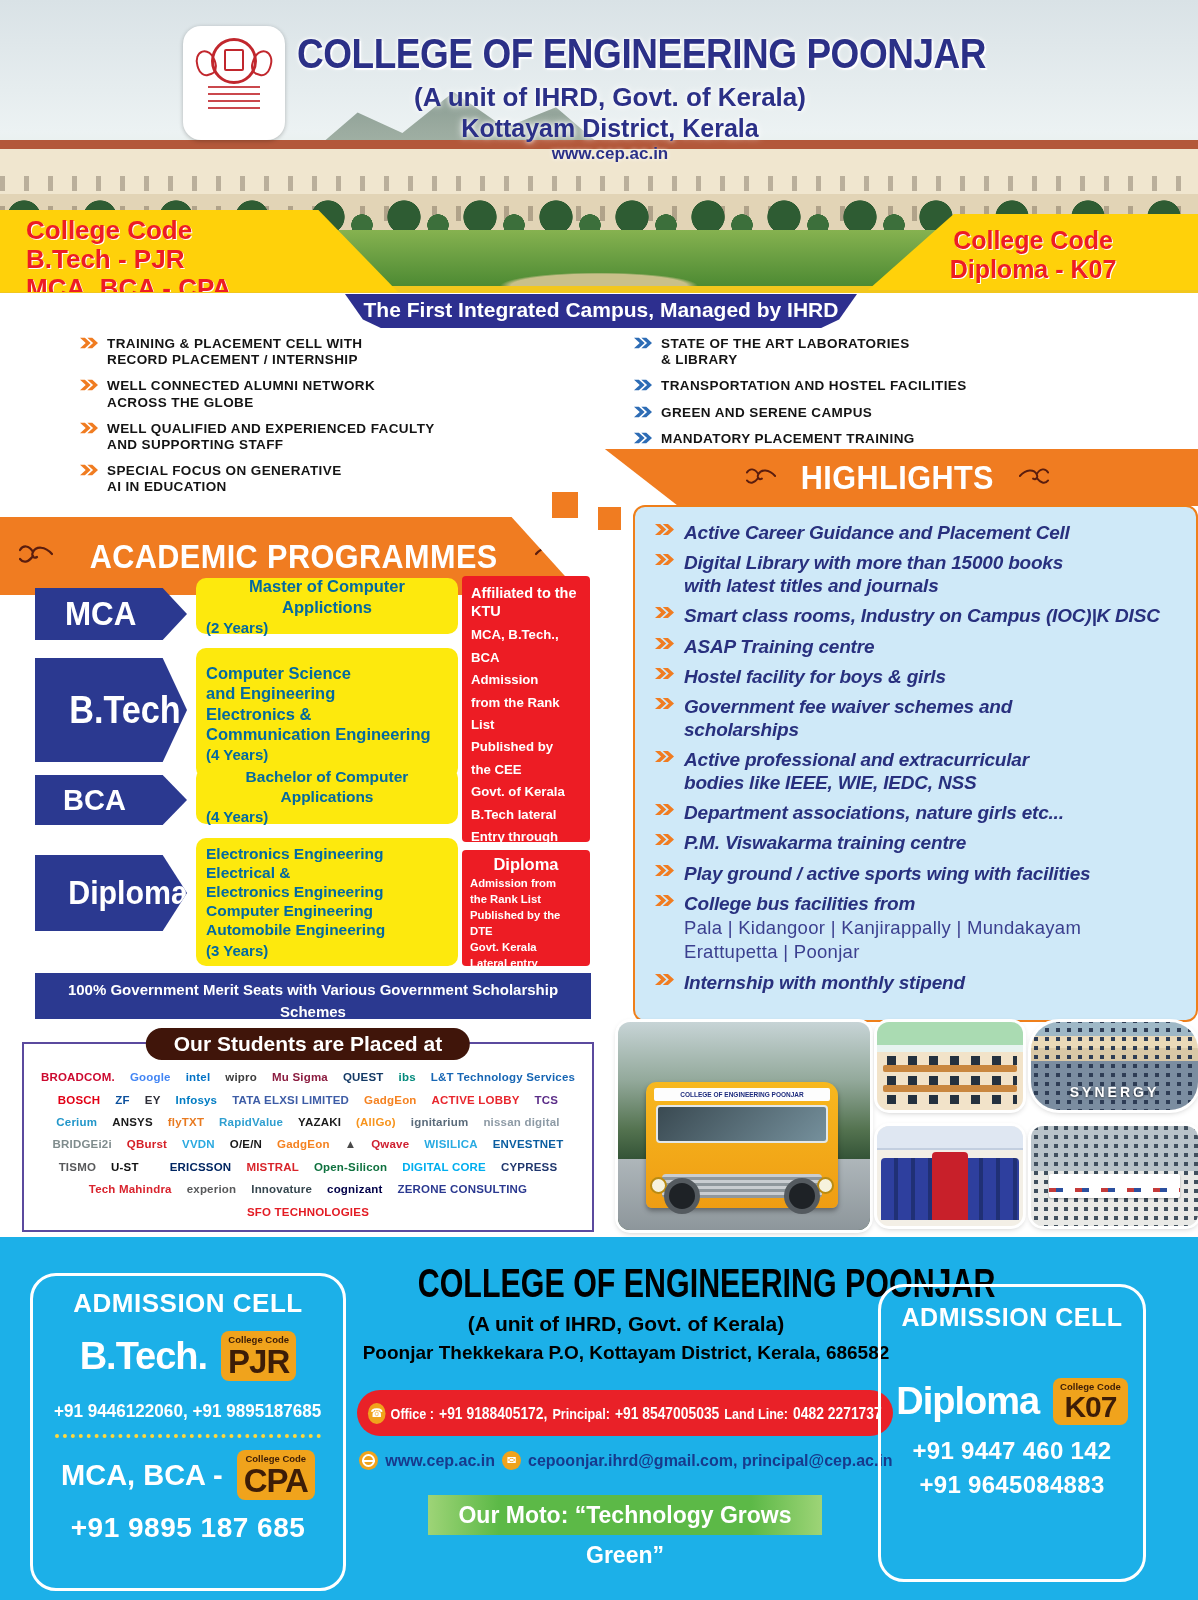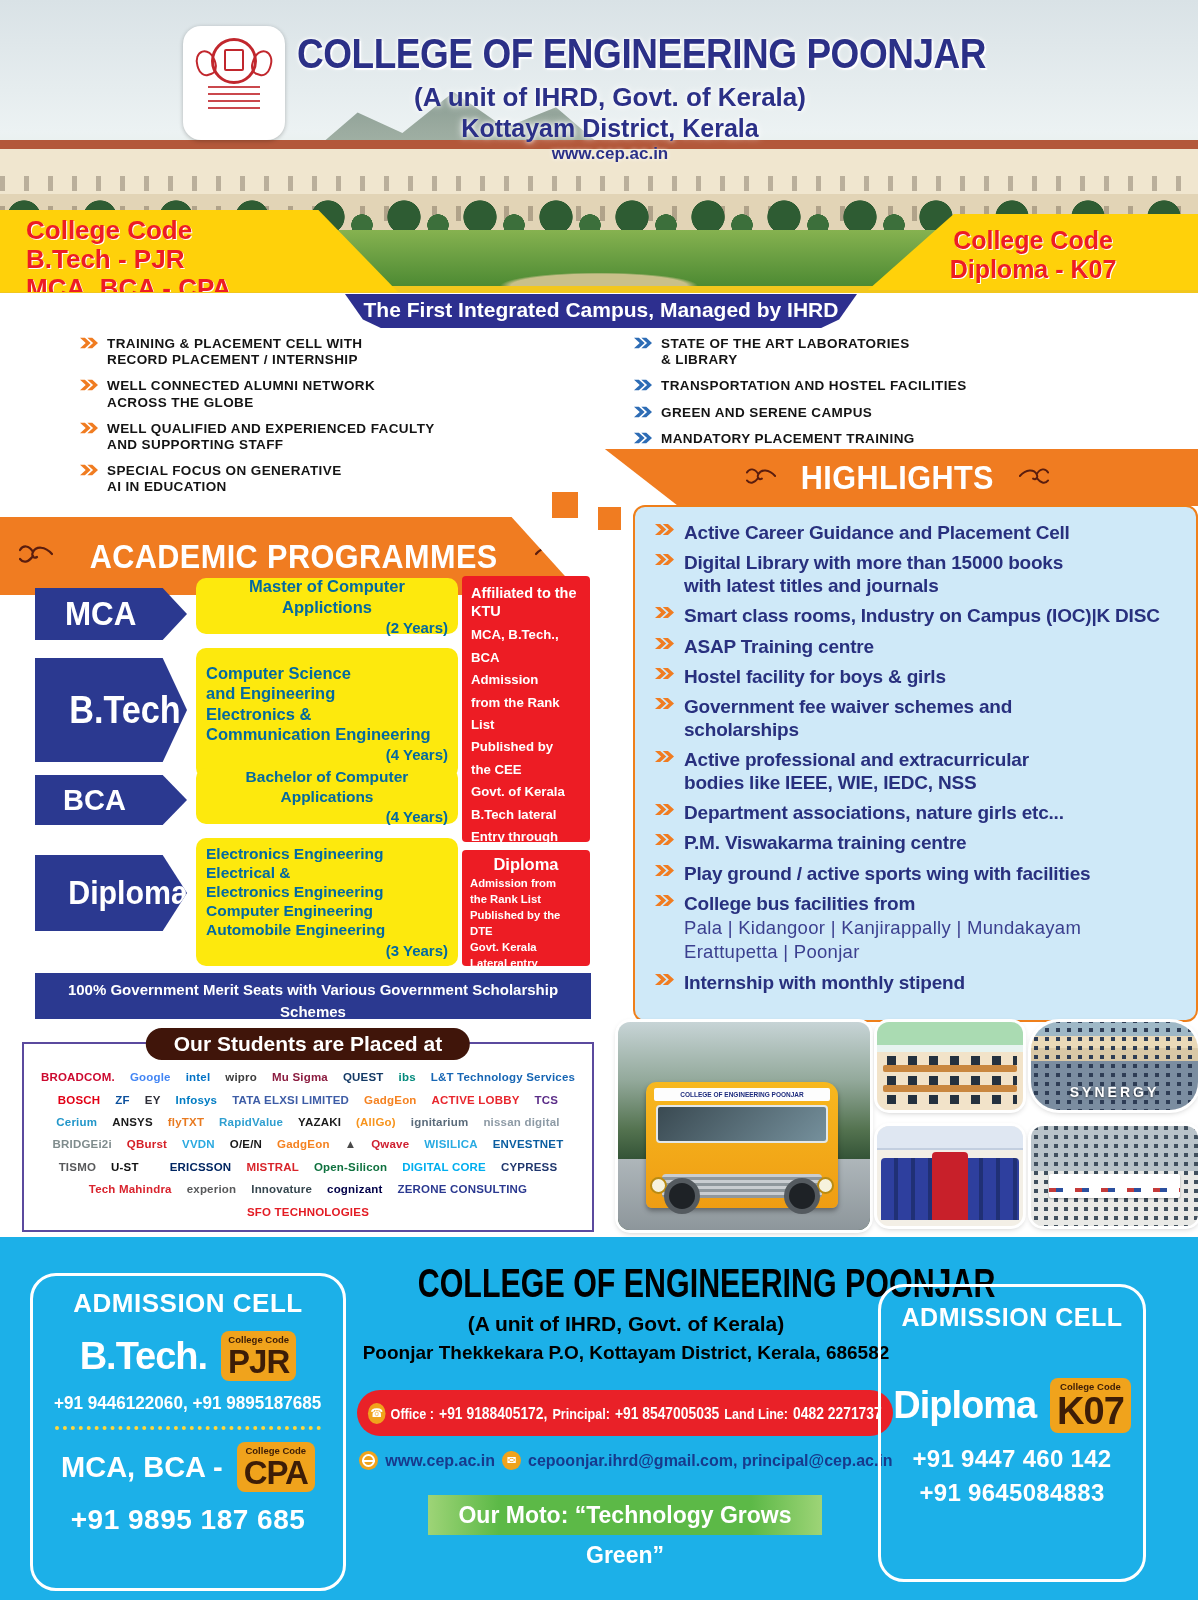--- a/index.html
+++ b/index.html
@@ -83,40 +83,40 @@
 
   
   .prog-arrow{position:absolute;left:35px;width:152px;background:#2b3990;color:#fff;font-weight:900;
         display:flex;align-items:center;padding-left:28px;box-sizing:border-box;
         clip-path:polygon(0 0,84% 0,100% 50%,84% 100%,0 100%);}
   .prog-box{position:absolute;left:196px;width:262px;background:#fde90d;border-radius:10px;
         color:#0369a1;font-weight:800;display:flex;flex-direction:column;justify-content:center;
         padding:6px 10px;box-sizing:border-box;}
   .prog-desc{font-size:16.5px;line-height:1.24;}
   .prog-desc.center{text-align:center;}
-  .prog-years{font-size:15px;text-align:right;margin-top:2px;}
+  .prog-years{font-size:15px;text-align:left;margin-top:2px;}
 
   .redbox{position:absolute;left:462px;width:128px;background:#ed1c24;color:#fff;border-radius:4px;
         box-sizing:border-box;}
   .redbox1{top:576px;height:266px;padding:8px 9px;}
   .rb1-title{font-size:14.5px;font-weight:800;line-height:1.25;}
   .rb1-body{font-size:13.2px;font-weight:700;line-height:1.7;margin-top:4px;}
   .redbox2{top:850px;height:116px;padding:5px 8px;}
   .rb2-title{font-size:16.5px;font-weight:900;text-align:center;}
   .rb2-body{font-size:11.3px;font-weight:700;line-height:1.42;margin-top:1px;}
 
   .merit{position:absolute;left:35px;top:973px;width:556px;height:46px;background:#2b3990;color:#fff;
         font-size:15px;font-weight:800;text-align:center;line-height:1.45;padding-top:6px;box-sizing:border-box;}
 
   
   .hl-panel{position:absolute;left:633px;top:505px;width:565px;height:517px;background:#cfe9f8;
         border:2px solid #ef7f1a;border-radius:12px;box-sizing:border-box;
         padding:15px 12px 8px 20px;overflow:hidden;}
   .hl-item{display:flex;gap:10px;margin-bottom:8px;align-items:flex-start;}
-  .hl-text{font-size:19px;font-weight:800;color:#28307e;line-height:1.18;letter-spacing:-.2px;}
+  .hl-text{font-size:19px;font-weight:800;color:#28307e;line-height:1.18;letter-spacing:-.2px;font-style:italic;}
   .hl-sub{font-size:18.5px;font-weight:400;color:#3b3f8f;line-height:1.3;letter-spacing:.3px;}
 
   
   .placed-box{position:absolute;left:22px;top:1042px;width:572px;height:190px;background:#fff;
         border:2px solid #5b4a9e;box-sizing:border-box;}
   .placed-pill{position:absolute;left:50%;top:-16px;transform:translateX(-50%);background:#40150a;
         color:#fff;font-size:21px;font-weight:800;padding:4px 28px;border-radius:20px;white-space:nowrap;}
   .logos{display:flex;flex-wrap:wrap;justify-content:center;align-items:center;
         column-gap:15px;row-gap:7px;padding:26px 10px 4px;overflow:hidden;height:150px;}
   .logo{font-size:11.5px;font-weight:800;letter-spacing:.2px;line-height:13px;}
@@ -173,21 +173,21 @@
         color:#fff;text-align:center;}
   .adm-left{left:30px;top:36px;width:316px;height:318px;padding-top:12px;}
   .adm-right{left:878px;top:47px;width:268px;height:298px;padding-top:16px;}
   .adm-title{font-size:26px;font-weight:800;letter-spacing:.5px;}
   .adm-row{display:flex;align-items:center;justify-content:center;gap:14px;margin-top:12px;}
   .adm-course{font-size:38px;font-weight:900;letter-spacing:-1px;}
   .badge{background:#f0a31c;border-radius:8px;color:#3d1d07;display:flex;flex-direction:column;
         align-items:center;justify-content:center;padding:3px 7px;}
   .badge-label{font-size:9.5px;font-weight:800;}
   .badge-code{font-size:33px;font-weight:900;line-height:1;letter-spacing:-1px;}
-  .adm-phones{font-size:18px;font-weight:900;margin-top:12px;}
+  .adm-phones{font-size:18px;font-weight:900;margin-top:20px;}
   .adm-dots{width:86%;margin:12px auto 0;border-top:4px dotted #ffd83d;}
   .adm-course2{font-size:29px;font-weight:900;}
   .adm-phones2{font-size:28px;font-weight:900;margin-top:12px;letter-spacing:.5px;}
   .admr-row{margin-top:46px;}
   .admr-phone{font-size:24px;font-weight:900;margin-top:12px;letter-spacing:.3px;}
 
   .f-center{position:absolute;left:352px;top:24px;width:548px;text-align:center;color:#000;}
   .fc-title{font-size:40px;font-weight:900;transform:scaleX(.76);transform-origin:center;white-space:nowrap;}
   .fc-sub{font-size:21px;font-weight:800;margin-top:6px;}
   .fc-addr{font-size:19px;font-weight:800;margin-top:6px;}
@@ -715,21 +715,21 @@
     </div>
 
     <div class="moto">Our Moto: “Technology Grows Green”</div>
 
     <div class="adm-panel adm-right">
       <div class="adm-title" style="font-size:25px;">ADMISSION CELL</div>
       <div class="adm-row admr-row">
         <span class="adm-course">Diploma</span>
         <span class="badge">
           <span class="badge-label">College Code</span>
-          <span class="badge-code" style="font-size:38px;">K07</span>
+          <span class="badge-code" style="font-size:30px;">K07</span>
         </span>
       </div>
       <div class="admr-phone">+91 9447 460 142</div>
       <div class="admr-phone" style="margin-top:6px;">+91 9645084883</div>
     </div>
 
   </div>
 </div>
 
 </body></html>

